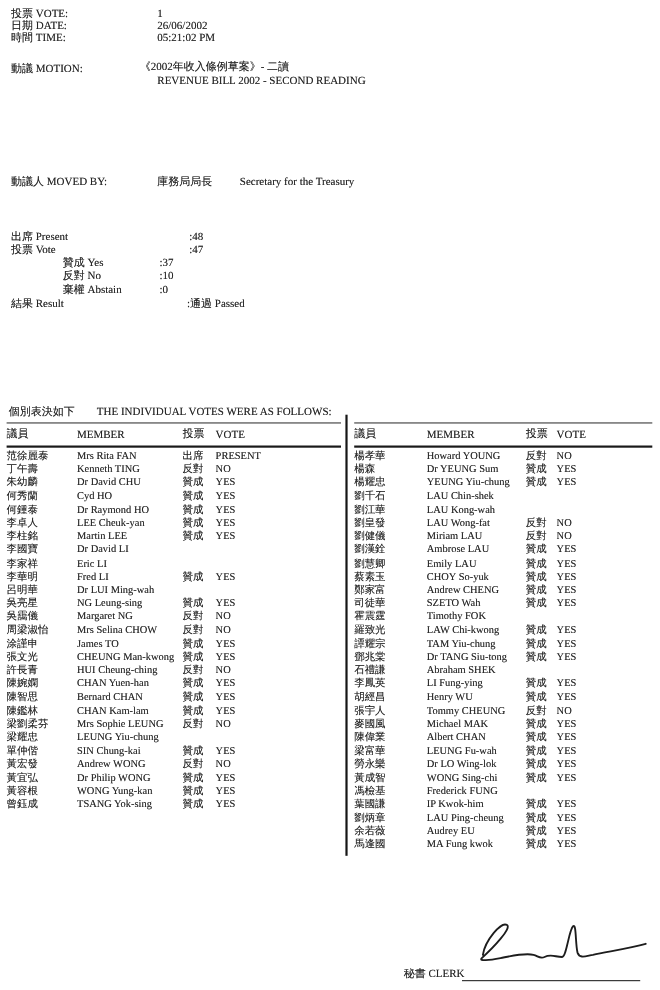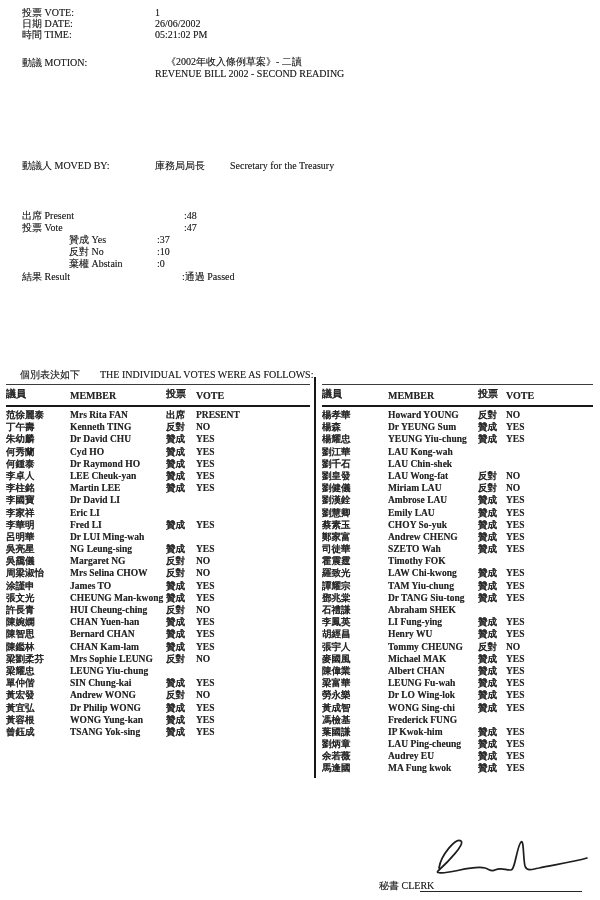--- a/index.html
+++ b/index.html
@@ -3,23 +3,23 @@
 <meta charset="utf-8">
 <style>
   html,body { margin:0; padding:0; background:#e8e8e8; }
   .page {
     position:relative; width:600px; height:900px; margin:0 auto;
     background:#ffffff; overflow:hidden;
     font-family:"Liberation Serif","DejaVu Serif",serif;
     color:#262626;
   }
   .t { position:absolute; white-space:nowrap; font-size:10px; line-height:11px;
-       text-shadow:0 0 0.4px rgba(40,40,40,0.55);margin-left:12px; }
+       text-shadow:0 0 0.4px rgba(40,40,40,0.55); }
   
-  .vtable { position:absolute; top:384px;font-weight:bold; }
+  .vtable { position:absolute; top:384px; }
   .vhead {
     display:grid; align-items:end;
     border-top:1px solid #3a3a3a; border-bottom:2.2px solid #191919;
     padding:2px 0 4px 0; height:14px;
     font-size:10px; text-shadow:0 0 0.4px rgba(40,40,40,0.55);
   }
   .vrows { padding-top:2px; }
   .vrow { display:grid; height:12.2px; line-height:12.2px; font-size:9.5px;
           text-shadow:0 0 0.4px rgba(40,40,40,0.5); }
   .vrow span, .vhead span { overflow:hidden; white-space:nowrap; }
@@ -35,21 +35,21 @@
 <div class="page">
 
   <span class="t" style="left:10px;top:7px">投票 VOTE:</span>
   <span class="t" style="left:143px;top:7px">1</span>
   <span class="t" style="left:10px;top:18px">日期 DATE:</span>
   <span class="t" style="left:143px;top:18px">26/06/2002</span>
   <span class="t" style="left:10px;top:29px">時間 TIME:</span>
   <span class="t" style="left:143px;top:29px">05:21:02 PM</span>
 
   <span class="t" style="left:10px;top:57px">動議 MOTION:</span>
-  <span class="t" style="left:154px;top:56px">《2002年收入條例草案》- 二讀</span>
+  <span class="t" style="left:127px;top:56px">《2002年收入條例草案》- 二讀</span>
   <span class="t" style="left:143px;top:68px">REVENUE BILL 2002 - SECOND READING</span>
 
   <span class="t" style="left:10px;top:160px">動議人 MOVED BY:</span>
   <span class="t" style="left:143px;top:160px">庫務局局長</span>
   <span class="t" style="left:218px;top:160px">Secretary for the Treasury</span>
 
   <span class="t" style="left:10px;top:210px">出席 Present</span>
   <span class="t" style="left:172px;top:210px">:48</span>
   <span class="t" style="left:10px;top:222px">投票 Vote</span>
   <span class="t" style="left:172px;top:222px">:47</span>
@@ -260,28 +260,28 @@
           <span>贊成</span>
           <span>YES</span>
         </div>
         <div class="vrow right-cols">
           <span>楊耀忠</span>
           <span>YEUNG Yiu-chung</span>
           <span>贊成</span>
           <span>YES</span>
         </div>
         <div class="vrow right-cols">
+          <span>劉千石</span>
+          <span>LAU Chin-shek</span>
+          <span></span>
+          <span></span>
+        </div>
+        <div class="vrow right-cols">
           <span>劉江華</span>
           <span>LAU Kong-wah</span>
-          <span></span>
-          <span></span>
-        </div>
-        <div class="vrow right-cols">
-          <span>劉千石</span>
-          <span>LAU Chin-shek</span>
           <span></span>
           <span></span>
         </div>
         <div class="vrow right-cols">
           <span>劉皇發</span>
           <span>LAU Wong-fat</span>
           <span>反對</span>
           <span>NO</span>
         </div>
         <div class="vrow right-cols">

